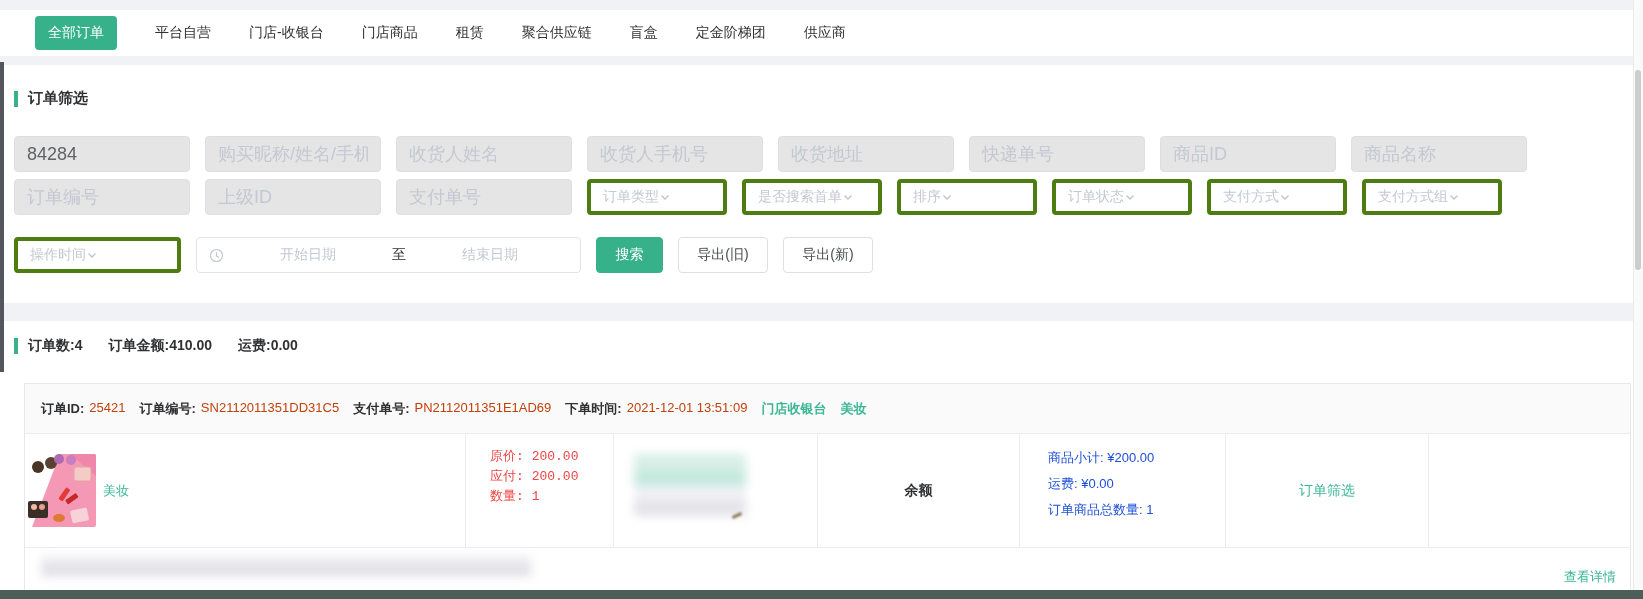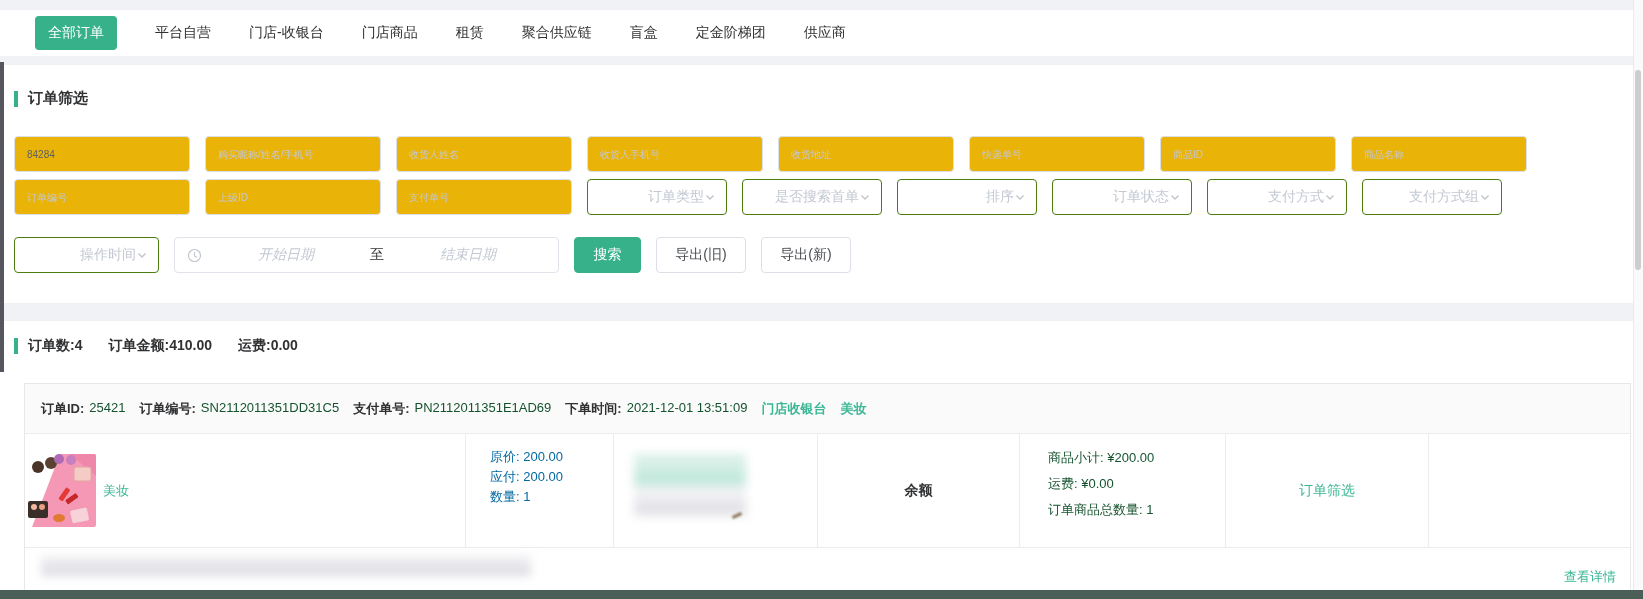--- a/index.html
+++ b/index.html
@@ -29,39 +29,39 @@
   }
   .green-bar { width:4px; height:16px; background:#36b189; }
   .section-title span { font-size:15px; font-weight:bold; color:#303133; }
 
   .frow { display:flex; gap:15px; align-items:center; }
   .frow.r1 { margin-bottom:7px; }
   .frow.r2 { margin-bottom:22px; }
 
   .inp {
     height:36px; border:1px solid #dcdfe6; border-radius:4px;
-    padding:0 12px; font-size:10px; color:#606266; background:#eab308;
+    padding:0 12px; font-size:18px; color:#606266; background:#e5e5e5;
     font-family:"Liberation Sans","DejaVu Sans",sans-serif; outline:none;
   }
   .inp::placeholder { color:#c3c8d2; opacity:1; }
   .w176 { width:176px; }
 
   .sel {
-    height:36px; border:1px solid #4d7c0f; border-radius:4px; background:#fff;
-    display:flex; align-items:center; justify-content:flex-end;
+    height:36px; border:4px solid #4d7c0f; border-radius:4px; background:#fff;
+    display:flex; align-items:center; justify-content:flex-start;
     padding:0 10px 0 12px; cursor:pointer;
   }
   .sel .ph { font-size:14px; color:#c3c8d2; white-space:nowrap; }
-  .w140 { width:140px; } .w145 { width:145px; }
+  .w140 { width:140px; } .w145 { width:167px; }
 
   .datebox {
     width:385px; height:36px; border:1px solid #e0e3e9; border-radius:4px;
     background:#fff; display:flex; align-items:center; padding:0 12px; gap:6px;
   }
-  .datebox .dph { flex:1; text-align:center; font-size:14px; color:#c3c8d2;font-style:italic; }
+  .datebox .dph { flex:1; text-align:center; font-size:14px; color:#c3c8d2; }
   .datebox .sep { font-size:14px; color:#303133; }
 
   .btn {
     height:36px; border-radius:4px; font-size:14px; cursor:pointer;
     display:flex; align-items:center; justify-content:center; white-space:nowrap;
   }
   .btn-primary { width:67px; background:#36b189; color:#fff; border:1px solid #36b189; }
   .btn-plain { width:90px; background:#fff; color:#4a4d52; border:1px solid #dcdfe6; }
 
   
@@ -73,41 +73,41 @@
   .order-card {
     margin:28px 12px 0 24px; width:1607px; border:1px solid #e8e8e8; background:#fff;
   }
   .card-header {
     height:50px; background:#fafafa; border-bottom:1px solid #ececec;
     display:flex; align-items:center; gap:14px; padding:0 16px;
     font-size:13px; white-space:nowrap;
   }
   .pair { display:flex; gap:5px; }
   .pair .lbl { font-weight:bold; color:#303133; }
-  .pair .val { color:#14532d; }
+  .pair .val { color:#c2410c; }
   .hdr-green { color:#3bb795; font-weight:bold; }
 
   .order-row { display:flex; min-height:114px; border-bottom:1px solid #ececec; }
   .cell { border-right:1px solid #ececec; }
   .cell:last-child { border-right:none; }
   .c-product { width:441px; display:flex; align-items:center; }
   .prod-img { width:70px; height:73px; margin-left:1px; flex:0 0 auto; border-radius:2px; overflow:hidden; }
   .prod-name { margin-left:7px; font-size:13px; color:#3bb795; cursor:pointer; }
-  .c-price { width:148px; padding:13px 0 0 24px; font-size:13px; color:#0369a1; line-height:20px; }
+  .c-price { width:148px; padding:13px 0 0 24px; font-size:13px; color:#ef4444; line-height:20px;font-family:Liberation Mono, monospace; }
   .c-customer { width:204px; position:relative; }
   .blur-block { position:absolute; left:20px; top:20px; width:112px; height:62px; filter:blur(5px); }
   .blur-block .s1 { height:16px; background:#d8efe8; }
   .blur-block .s2 { height:16px; background:#c5e9dd; }
   .blur-block .s3 { height:15px; background:#f1f1f4; }
   .blur-block .s4 { height:15px; background:#e3e3e9; }
   .squiggle { position:absolute; left:118px; top:80px; width:10px; height:3px;
               background:#8a7452; transform:rotate(-25deg); filter:blur(1px); }
   .c-pay { width:202px; display:flex; align-items:center; justify-content:center;
            font-size:14px; font-weight:bold; color:#303133; }
-  .c-totals { width:206px; padding:11px 0 0 28px; font-size:13px; color:#14532d; line-height:26px; }
+  .c-totals { width:206px; padding:11px 0 0 28px; font-size:13px; color:#1d4ed8; line-height:26px; }
   .c-status { width:203px; display:flex; align-items:center; justify-content:center;
               font-size:14px; color:#3bb795; }
   .c-empty { flex:1; }
 
   .card-footer {
     display:flex; align-items:flex-start; justify-content:space-between;
     padding:6px 14px 20px 16px; min-height:50px;
   }
   .footer-blur { margin-top:2px; width:490px; height:20px; filter:blur(5px); display:flex; flex-direction:column; }
   .footer-blur .f1 { height:10px; background:#ededf0; }

